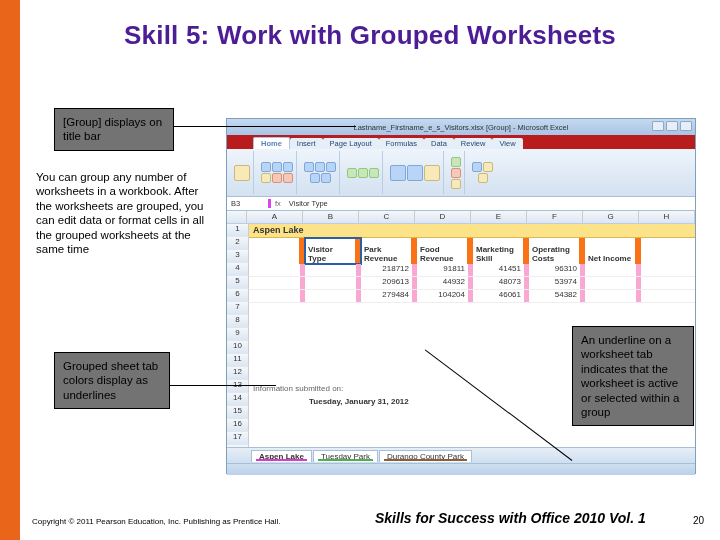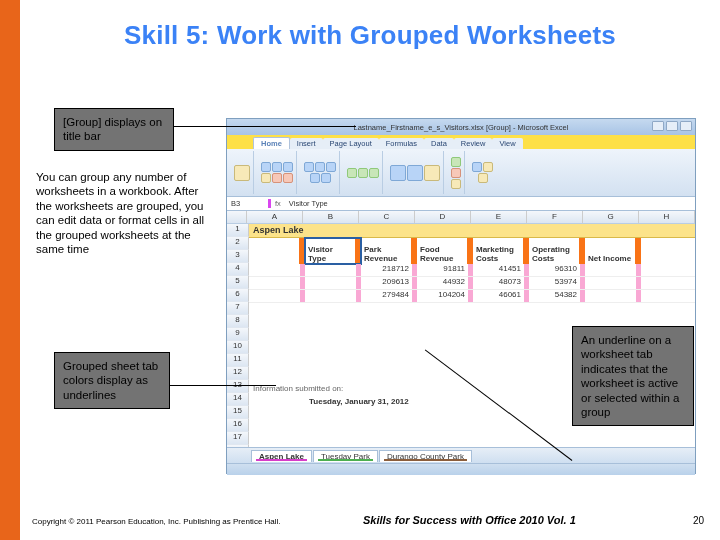--- a/index.html
+++ b/index.html
@@ -17,21 +17,21 @@
     width: 20px; height: 540px;
     background: #e8651a;
   }
   .slide {
     position: absolute;
     left: 20px; top: 0;
     width: 700px; height: 540px;
     padding: 20px 20px 10px 20px;
   }
   .title {
-    color: #3b82f6;
+    color: #4c1d95;
     font-size: 26px;
     font-weight: bold;
     text-align: center;
     margin-bottom: 14px;
     letter-spacing: 0.2px;
   }
   .callout {
     position: absolute;
     border: 1.5px solid #000;
     background: #737373;
@@ -58,21 +58,21 @@
     display: flex; align-items: center; justify-content: center;
     font-size: 7.5px; color: #333;
     position: relative;
   }
   .ex-titlebar .winbtns {
     position: absolute; right: 3px; top: 2px;
     display: flex; gap: 2px;
   }
   .winbtn { width: 12px; height: 10px; background: #e6eef8; border: 1px solid #8fa8c6; border-radius: 1px; }
   .ex-tabs {
-    display: flex; gap: 0; background: #fde047; height: 14px;
+    display: flex; gap: 0; background: #b91c1c; height: 14px;
     align-items: flex-end; padding-left: 26px;
     font-size: 7.5px;
   }
   .ex-tab { padding: 1px 7px; background: #e6eef7; color: #2a4773; border-radius: 2px 2px 0 0; }
   .ex-tab.active { background: #fff; border: 1px solid #b0c3dc; border-bottom: none; color: #5a82b8; font-weight: bold;}
   .ex-ribbon {
     height: 48px;
     background: linear-gradient(#eef4fb,#d3e1f1);
     border-bottom: 1px solid #a7bfd9;
     display: flex; align-items: center;
@@ -142,22 +142,22 @@
   .u-brown { background:#8b5e3c;}
   .ex-status { height:12px; background:linear-gradient(#cfdff0,#b9d1ea); border-top:1px solid #a7bfd9;}
   .leader {
     position:absolute; background:#000; height:1.2px;
   }
   .footer-left {
     position:absolute; left:32px; bottom:14px;
     font-size:8px; color:#000;
   }
   .footer-mid {
-    position:absolute; left:363px; bottom:14px;
-    font-size:11px; font-style:italic; font-weight:bold;
+    position:absolute; left:375px; bottom:14px;
+    font-size:14px; font-style:italic; font-weight:bold;
   }
   .footer-right {
     position:absolute; right:16px; bottom:14px;
     font-size:10px; color:#000;
   }
 </style>
 </head>
 <body>
 
 <div class="orange-bar"></div>
@@ -285,21 +285,21 @@
         <div class="rn">18</div>
 
       </div>
       <div class="cells">
         <div class="yellow-band yb1">Aspen Lake</div>
         <div class="header-row">
           <div class="hcell"></div>
           <div class="hcell sel-cell">Visitor Type</div>
           <div class="hcell">Park Revenue</div>
           <div class="hcell">Food Revenue</div>
-          <div class="hcell">Marketing Costs</div>
+          <div class="hcell">Marketing Skill</div>
           <div class="hcell">Operating Costs</div>
           <div class="hcell">Net Income</div>
         </div>
         <div class="data-area">
           <div class="drow">
             <div class="dcell left"></div>
             <div class="dcell left"></div>
             <div class="dcell">218712</div>
             <div class="dcell">91811</div>
             <div class="dcell">41451</div>

